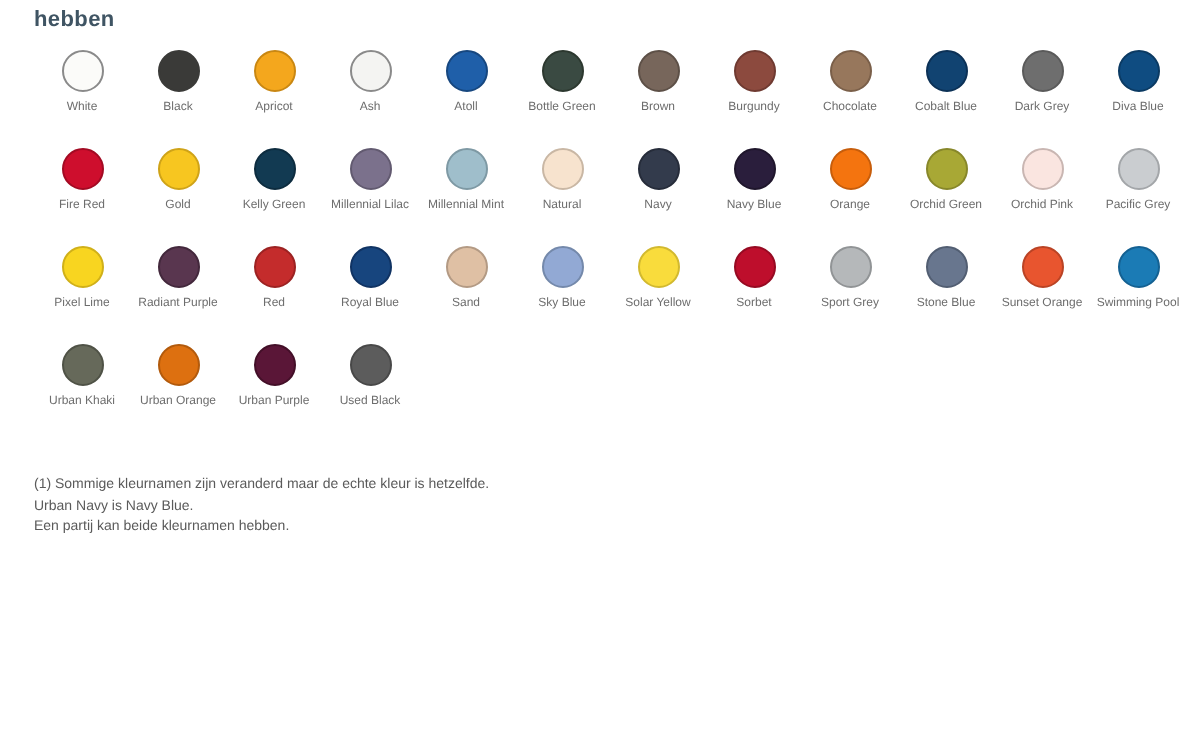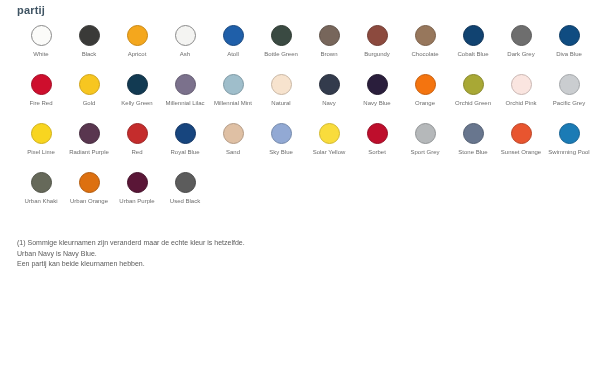--- a/index.html
+++ b/index.html
@@ -73,21 +73,21 @@
     color: #5a5a5a;
     font-family: "Liberation Sans", sans-serif;
   }
   .footnote div { white-space: pre; }
 </style>
 </head>
 <body>
 
 <div id="page">
 
-  <div class="page-title">partij</div>
+  <div class="page-title">hebben</div>
 
   <div class="swatch-grid">
     <div class="swatch-row">
         <div class="swatch-cell">
           <div class="swatch-dot" style="background: rgb(251, 251, 249); border: 1px solid rgb(138, 138, 138);"></div>
           <div class="swatch-label">White</div>
         </div>
         <div class="swatch-cell">
           <div class="swatch-dot" style="background: rgb(58, 58, 56); border: 1px solid rgb(58, 58, 56);"></div>
           <div class="swatch-label">Black</div>

